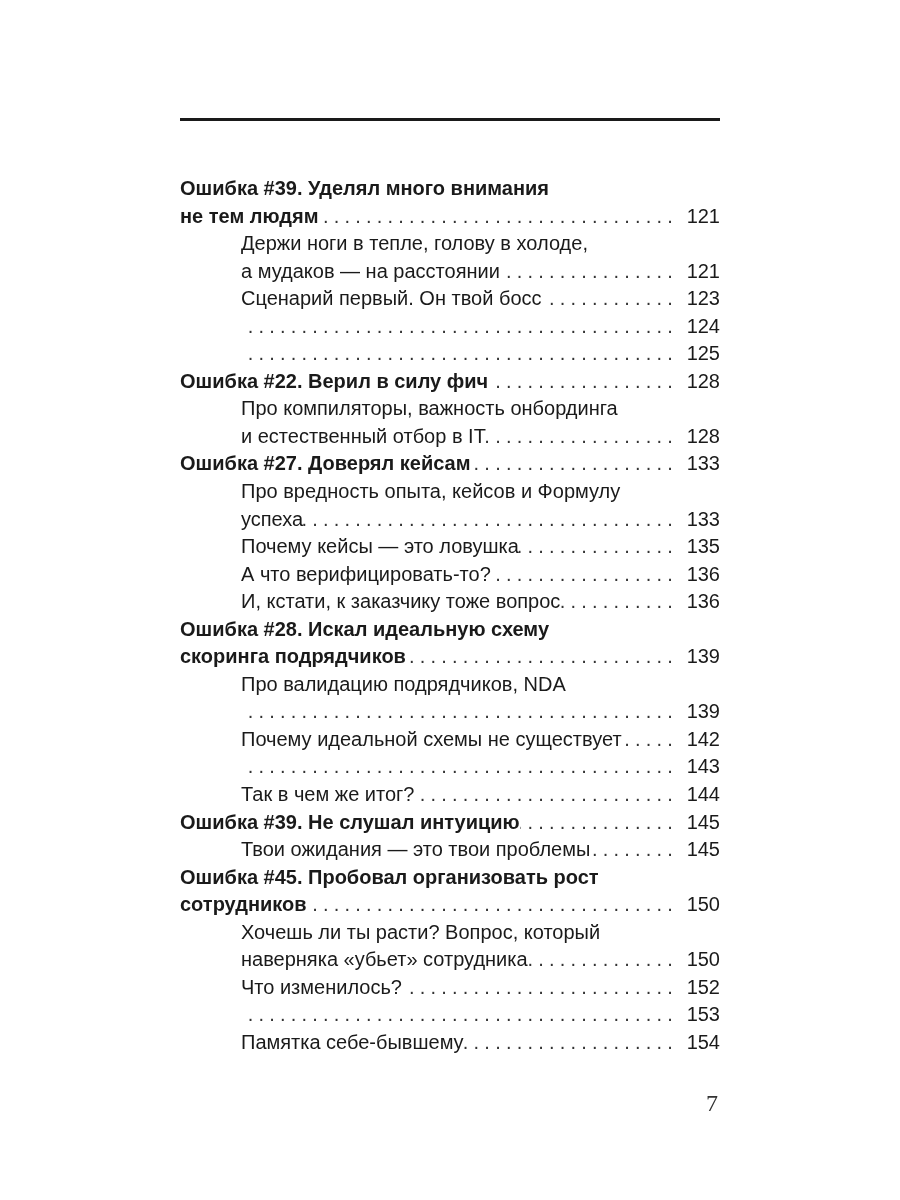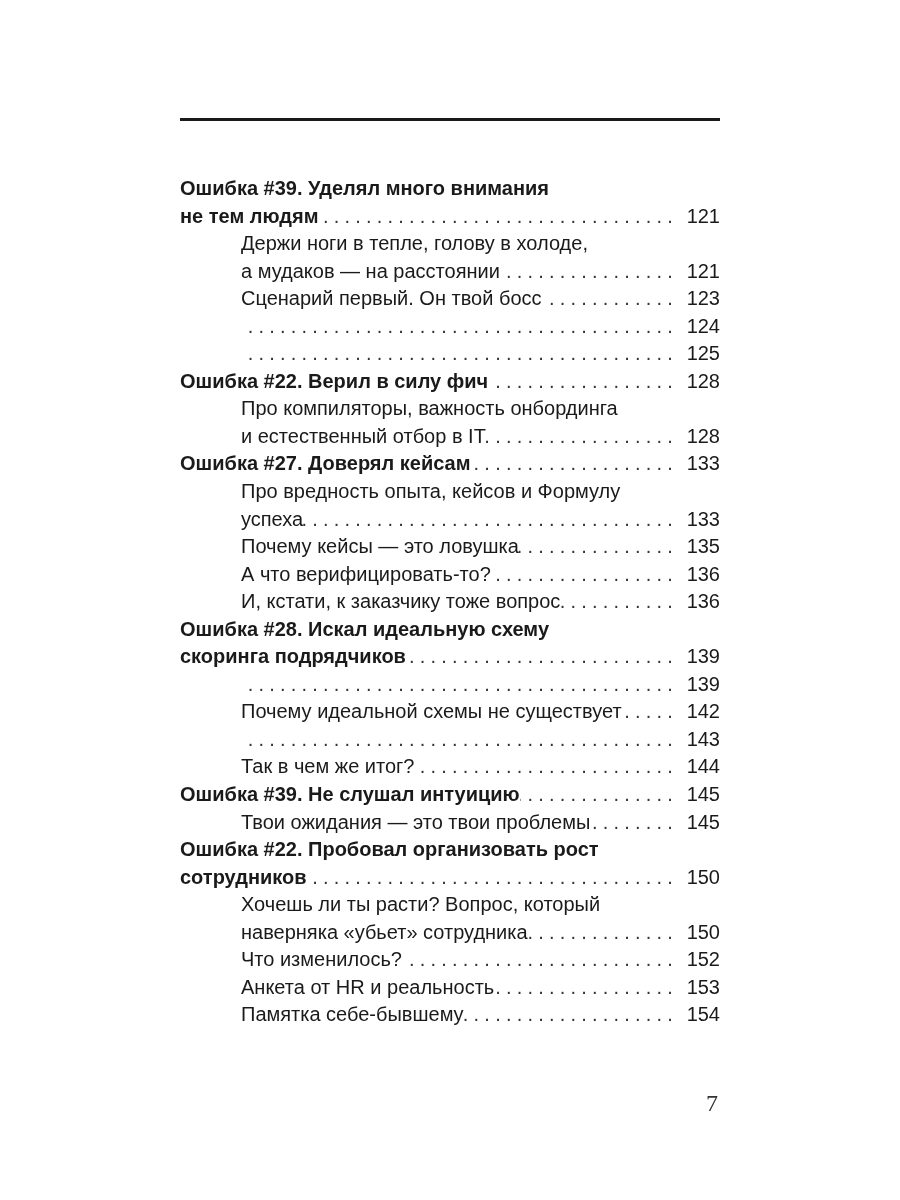--- a/index.html
+++ b/index.html
@@ -109,20 +109,23 @@
     </div>
     <div class="line bold">
       <span class="txt">Ошибка #28. Искал идеальную схему</span>
     </div>
     <div class="line bold">
       <span class="txt">скоринга подрядчиков</span>
       <span class="dots">..........................................................</span>
       <span class="page">139</span>
     </div>
     <div class="line sub">
+      <span class="txt">Про валидацию подрядчиков, NDA</span>
+    </div>
+    <div class="line sub">
       <span class="dots">..........................................................</span>
       <span class="page">139</span>
     </div>
     <div class="line sub">
       <span class="txt">Почему идеальной схемы не существует</span>
       <span class="dots">..........................................................</span>
       <span class="page">142</span>
     </div>
     <div class="line sub">
       <span class="dots">..........................................................</span>
@@ -137,42 +140,41 @@
       <span class="txt">Ошибка #39. Не слушал интуицию</span>
       <span class="dots">..........................................................</span>
       <span class="page">145</span>
     </div>
     <div class="line sub">
       <span class="txt">Твои ожидания — это твои проблемы</span>
       <span class="dots">..........................................................</span>
       <span class="page">145</span>
     </div>
     <div class="line bold">
-      <span class="txt">Ошибка #22. Пробовал организовать рост</span>
+      <span class="txt">Ошибка #45. Пробовал организовать рост</span>
     </div>
     <div class="line bold">
       <span class="txt">сотрудников</span>
       <span class="dots">..........................................................</span>
       <span class="page">150</span>
     </div>
     <div class="line sub">
       <span class="txt">Хочешь ли ты расти? Вопрос, который</span>
     </div>
     <div class="line sub">
       <span class="txt">наверняка «убьет» сотрудника</span>
       <span class="dots">..........................................................</span>
       <span class="page">150</span>
     </div>
     <div class="line sub">
       <span class="txt">Что изменилось?</span>
       <span class="dots">..........................................................</span>
       <span class="page">152</span>
     </div>
     <div class="line sub">
-      <span class="txt">Анкета от HR и реальность</span>
       <span class="dots">..........................................................</span>
       <span class="page">153</span>
     </div>
     <div class="line sub">
       <span class="txt">Памятка себе-бывшему</span>
       <span class="dots">..........................................................</span>
       <span class="page">154</span>
     </div>
   </div>
 <div class="folio">7</div>

